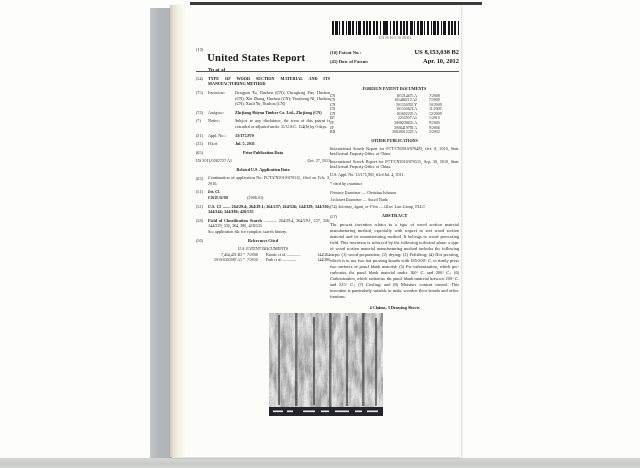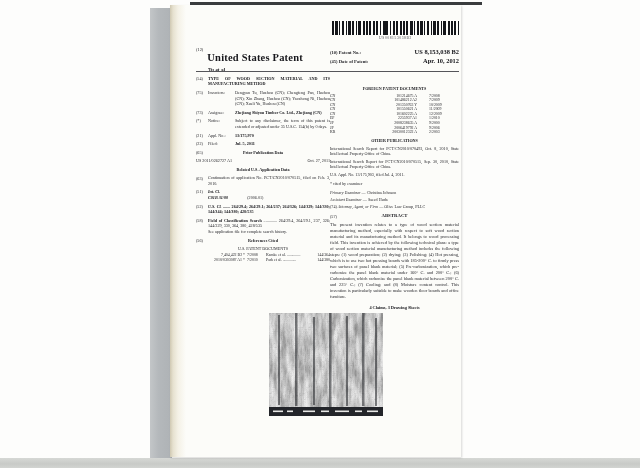--- a/index.html
+++ b/index.html
@@ -96,21 +96,21 @@
 
 <div class="page">
   <div class="page-curl"></div>
 
   <div class="barcode"></div>
   <div class="barcode-label">US008153038B2</div>
 
   <div class="header">
     <div class="hdr-left">
       <span class="hdr-num">(12)</span>
-      <span class="hdr-title">United States Patent</span>
+      <span class="hdr-title">United States Report</span>
       <div class="hdr-authors">Tu et al.</div>
     </div>
     <div class="hdr-right">
       <div class="line">
         <span class="lbl">(10) Patent No.:</span>
         <span class="val">US 8,153,038 B2</span>
       </div>
       <div class="line">
         <span class="lbl">(45) Date of Patent:</span>
         <span class="val">Apr. 10, 2012</span>

